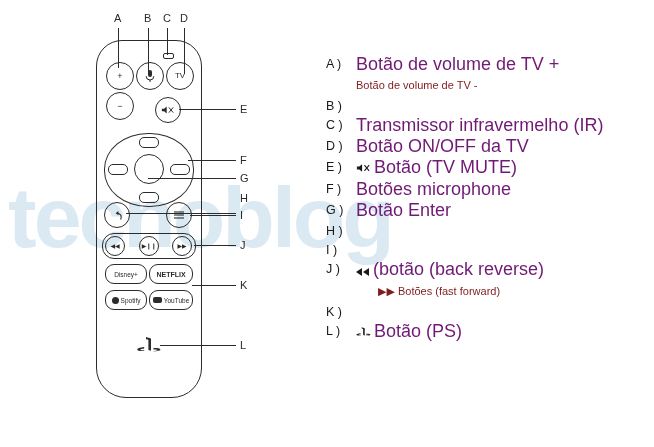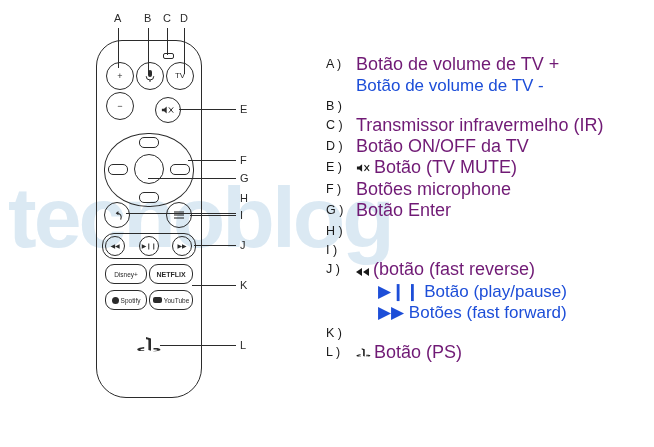--- a/index.html
+++ b/index.html
@@ -98,22 +98,22 @@
     font-size: 12.5px;
     color: #1a1a1a;
     padding-top: 1px;
   }
   .legend-text {
     font-size: 18px;
     color: #701a75;
     line-height: 17px;
   }
   .legend-sub {
-    font-size: 17px;
-    color: #1d4ed8;
+    font-size: 11px;
+    color: #7f1d1d;
     line-height: 17px;
     margin-left: 30px;
     margin-bottom: 4px;
   }
   .legend-sub.indent {
     margin-left: 52px;
   }
   .gl {
     display: inline-block;
     margin-right: 3px;
@@ -289,24 +289,23 @@
     </div>
 
     <div class="legend-row">
       <div class="legend-key">J )</div>
       <div class="legend-text">
         <span class="gl">
           <svg width="14" height="8" viewBox="0 0 14 8">
             <path d="M6 0 0 4l6 4z" fill="#1a1a1a"></path>
             <path d="M13 0 7 4l6 4z" fill="#1a1a1a"></path>
           </svg>
-        </span><span>(botão (fast reverse)</span>
+        </span><span>(botão (back reverse)</span>
       </div>
     </div>
-    <div class="legend-sub indent">▶❙❙ Botão (play/pause)</div>
     <div class="legend-sub indent">▶▶ Botões (fast forward)</div>
 
     <div class="legend-row">
       <div class="legend-key">K )</div>
     </div>
 
     <div class="legend-row">
       <div class="legend-key">L )</div>
       <div class="legend-text">
         <span class="gl">

